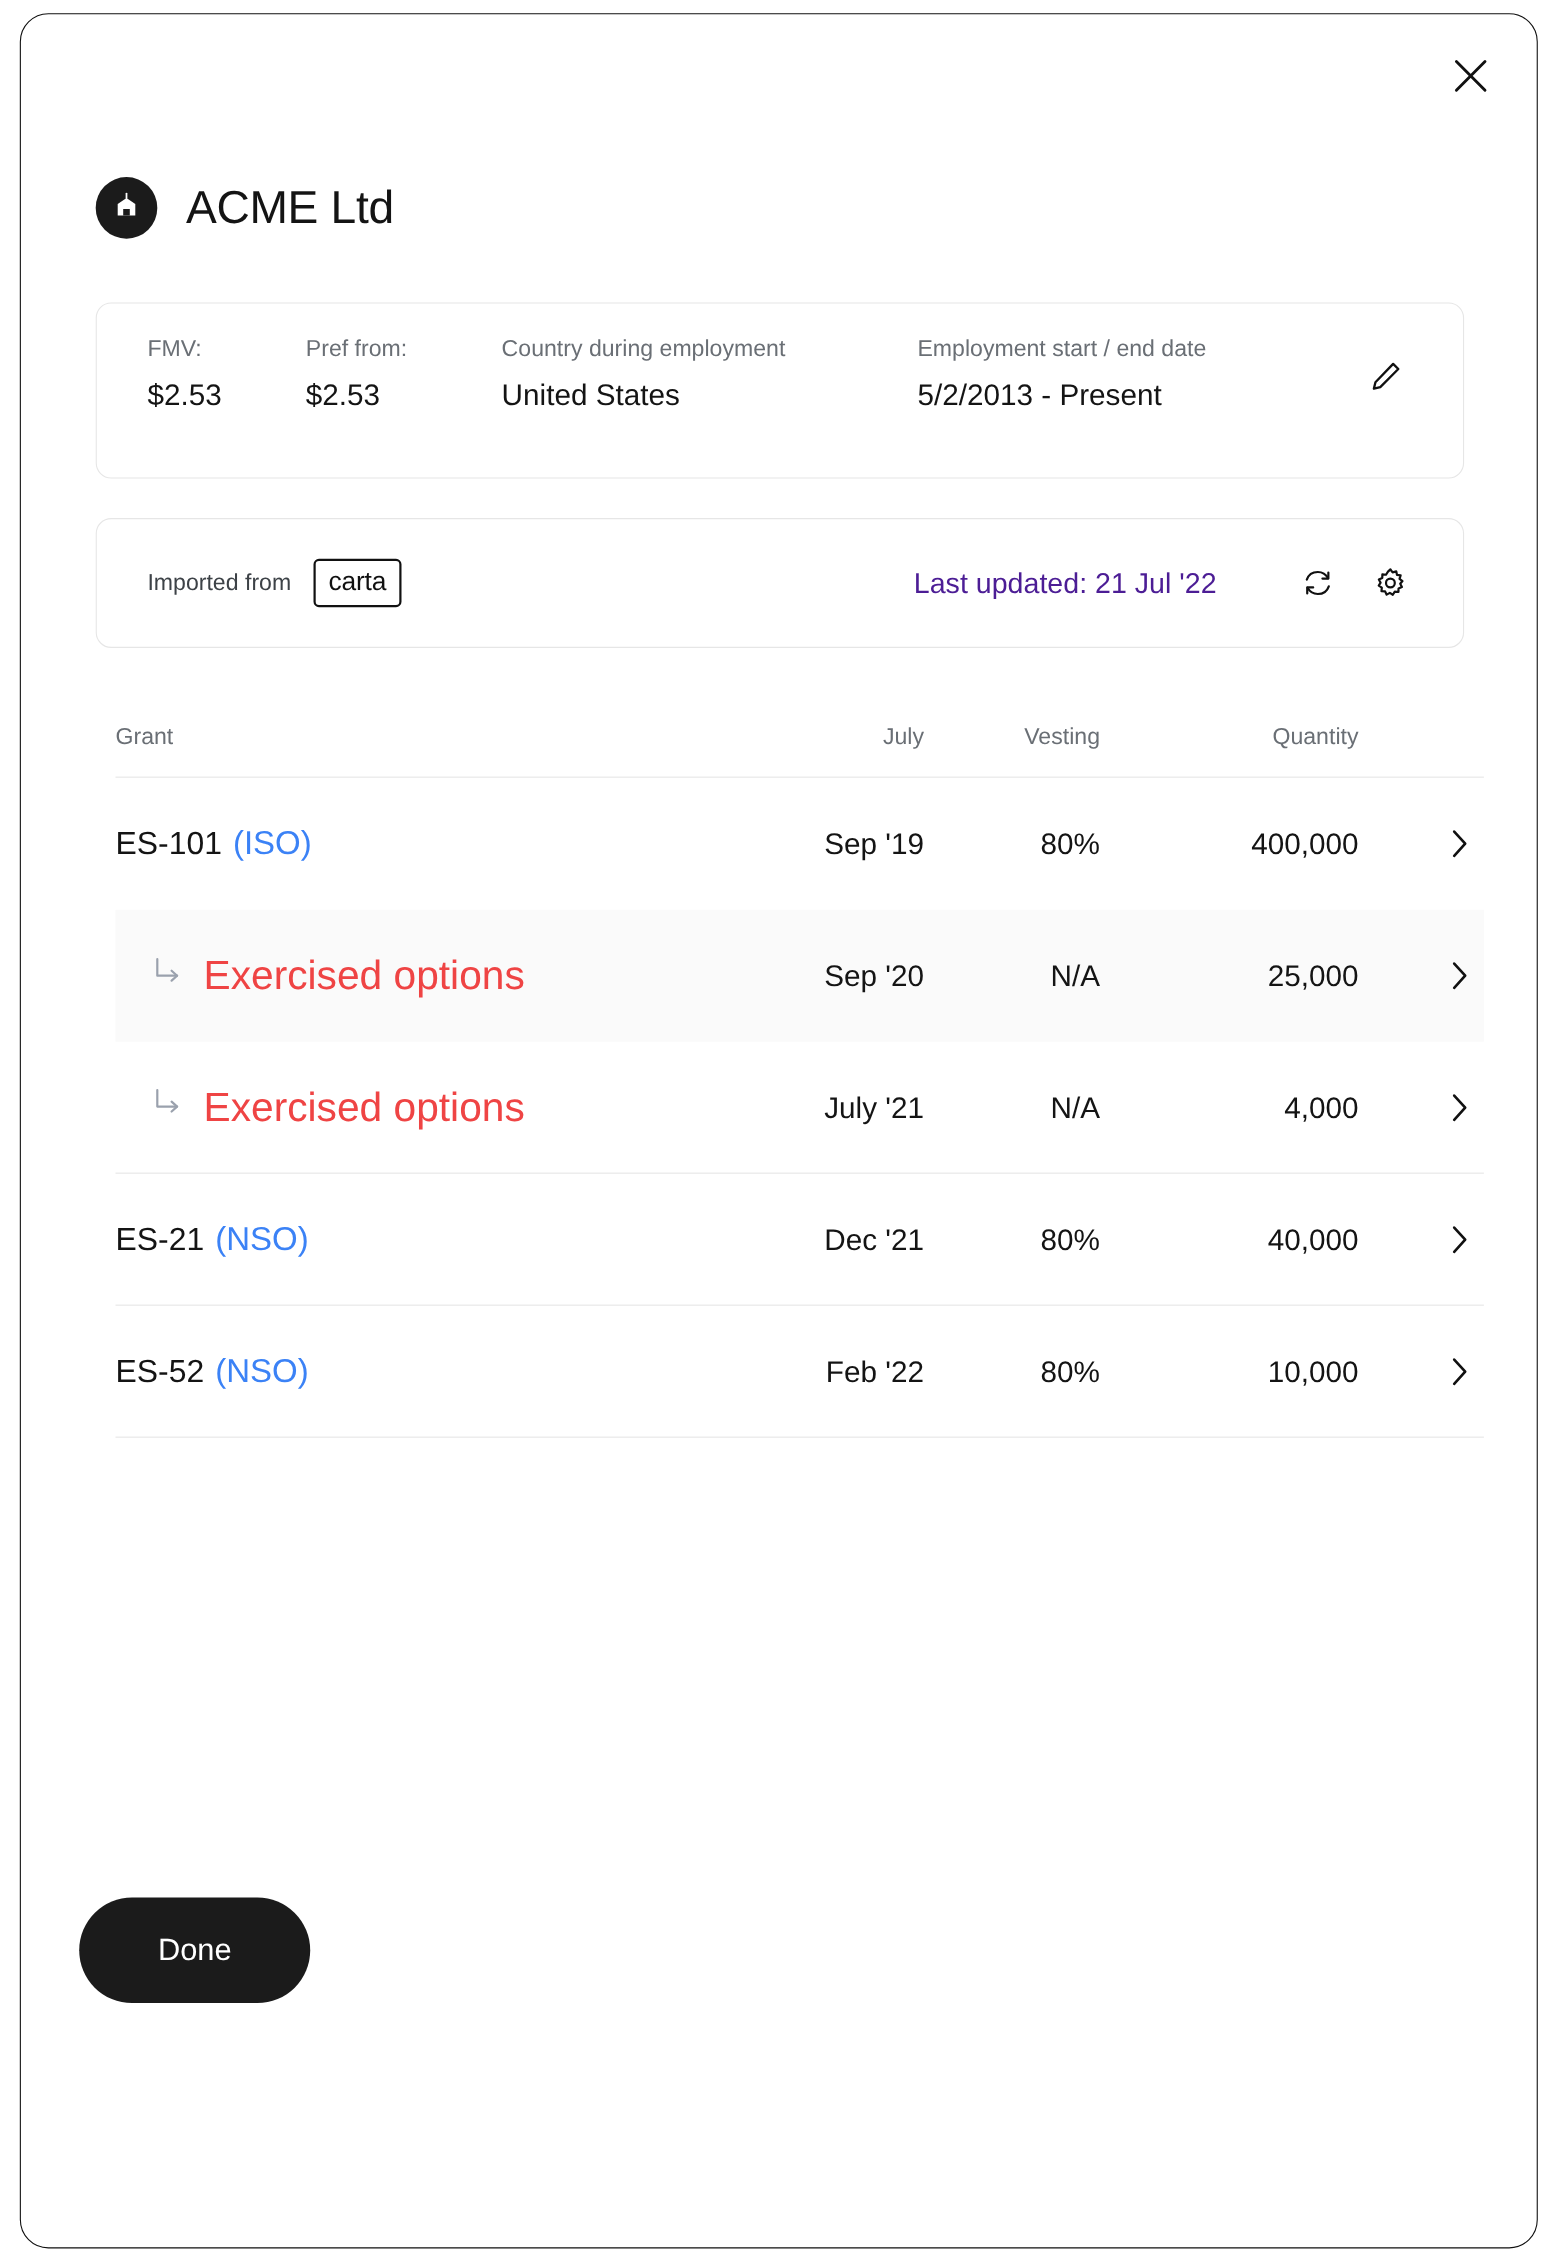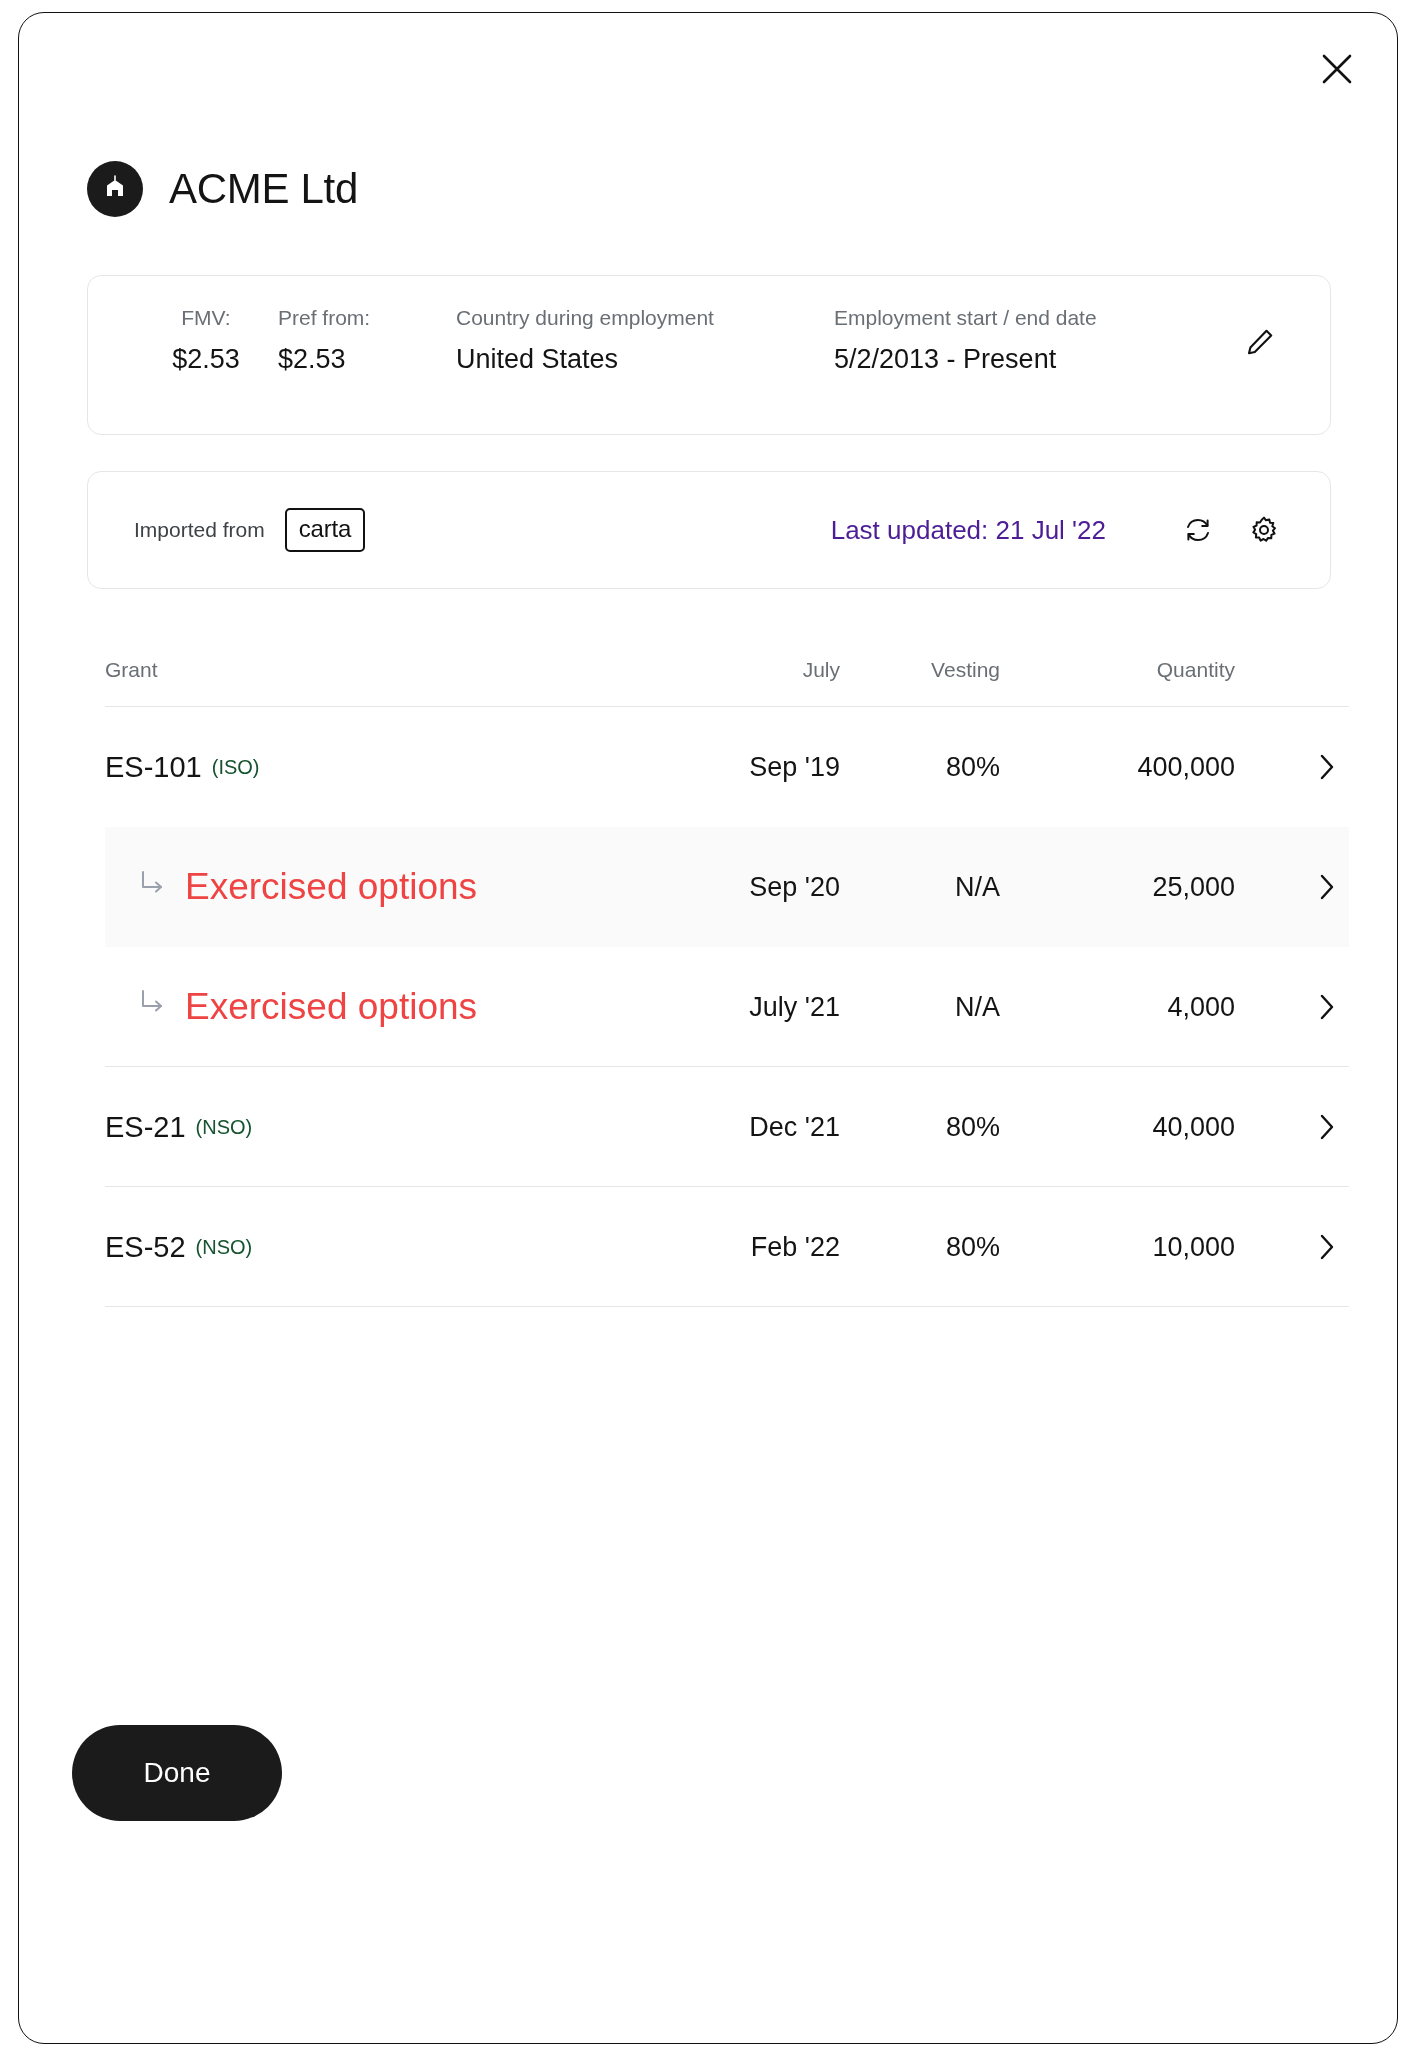--- a/index.html
+++ b/index.html
@@ -101,21 +101,21 @@
     line-height: 24px;
     color: #6a6f75;
     white-space: nowrap;
   }
   .info-value {
     font-size: 27px;
     line-height: 32px;
     color: #141414;
     white-space: nowrap;
   }
-  .c-fmv { width: 144px; align-items: center; }
+  .c-fmv { width: 144px; }
   .c-pref { width: 178px; }
   .c-country { width: 378px; }
   .c-dates { width: 330px; }
 
   .edit-btn {
     position: absolute;
     right: 48px;
     top: 44px;
     width: 44px;
     height: 44px;
@@ -207,21 +207,21 @@
   .trow.bordered { border-bottom: 1px solid #e6e6e6; }
   .group-end { border-bottom: 1px solid #e6e6e6; }
 
   .td {
     font-size: 27px;
     line-height: 32px;
     color: #141414;
   }
   .grant-cell { display: flex; align-items: center; }
   .grant-name { font-size: 29px; line-height: 34px; color: #141414; }
-  .grant-type { font-size: 20px; line-height: 34px; color: #14532d; margin-left: 10px; }
+  .grant-type { font-size: 30px; line-height: 34px; color: #3b82f6; margin-left: 10px; }
 
   .sub-arrow {
     display: inline-block;
     width: 40px;
     margin-left: 32px;
     color: #9aa1ad;
   }
   .sub-label {
     font-size: 37px;
     line-height: 34px;

